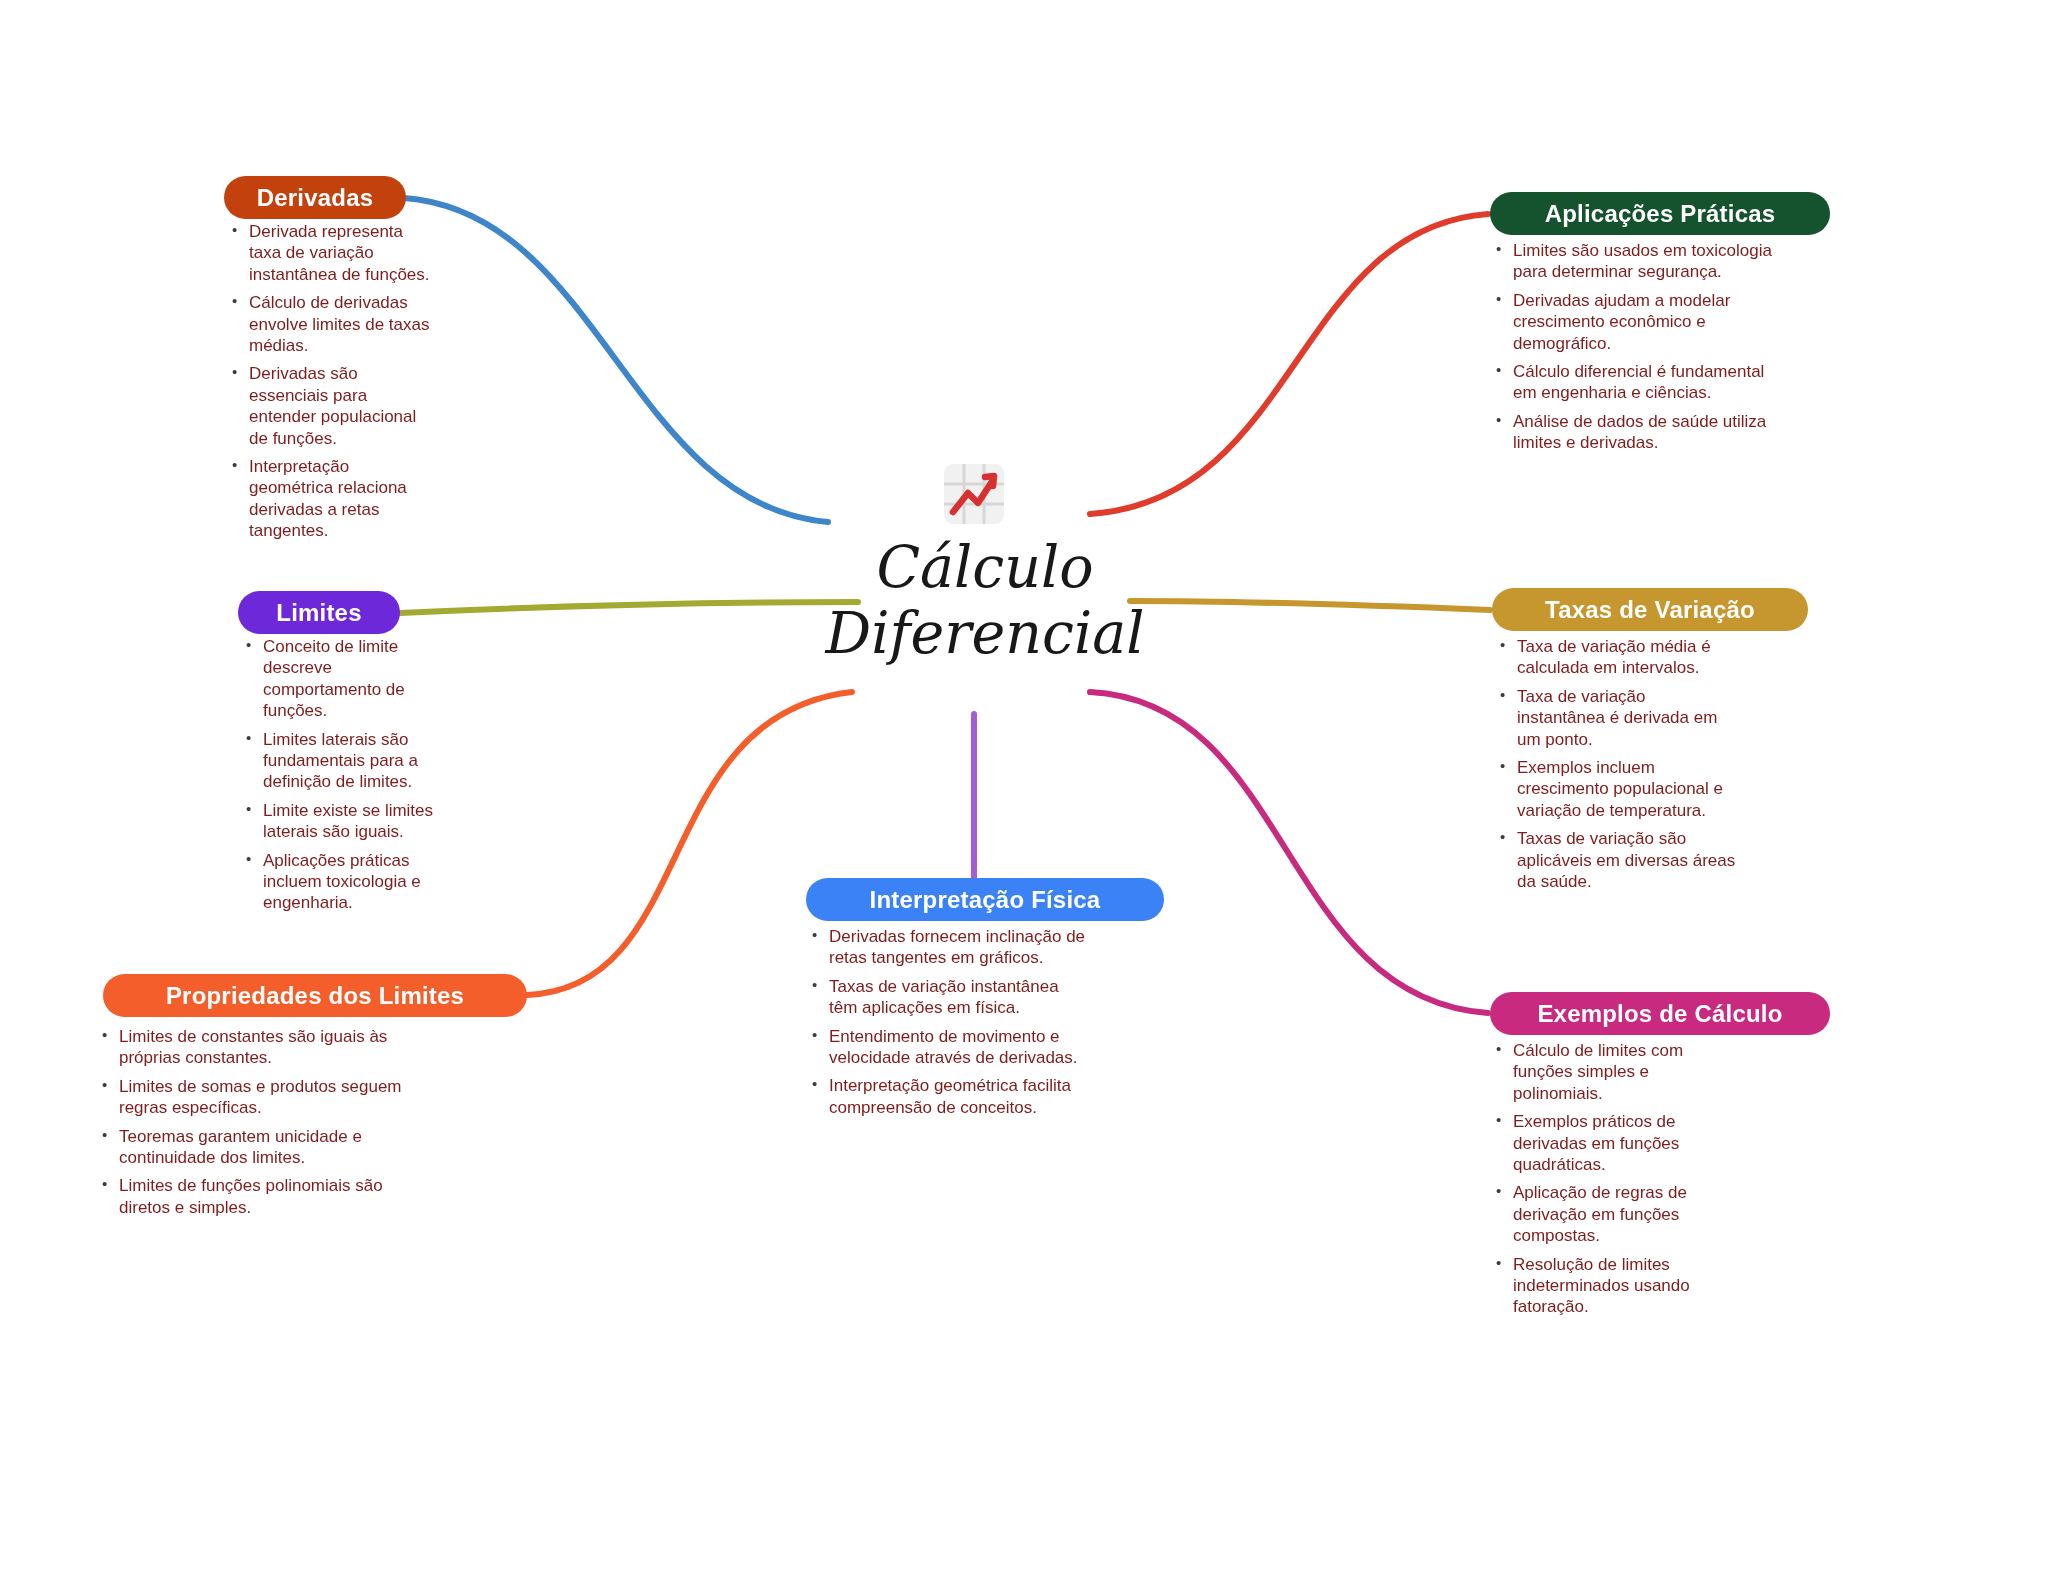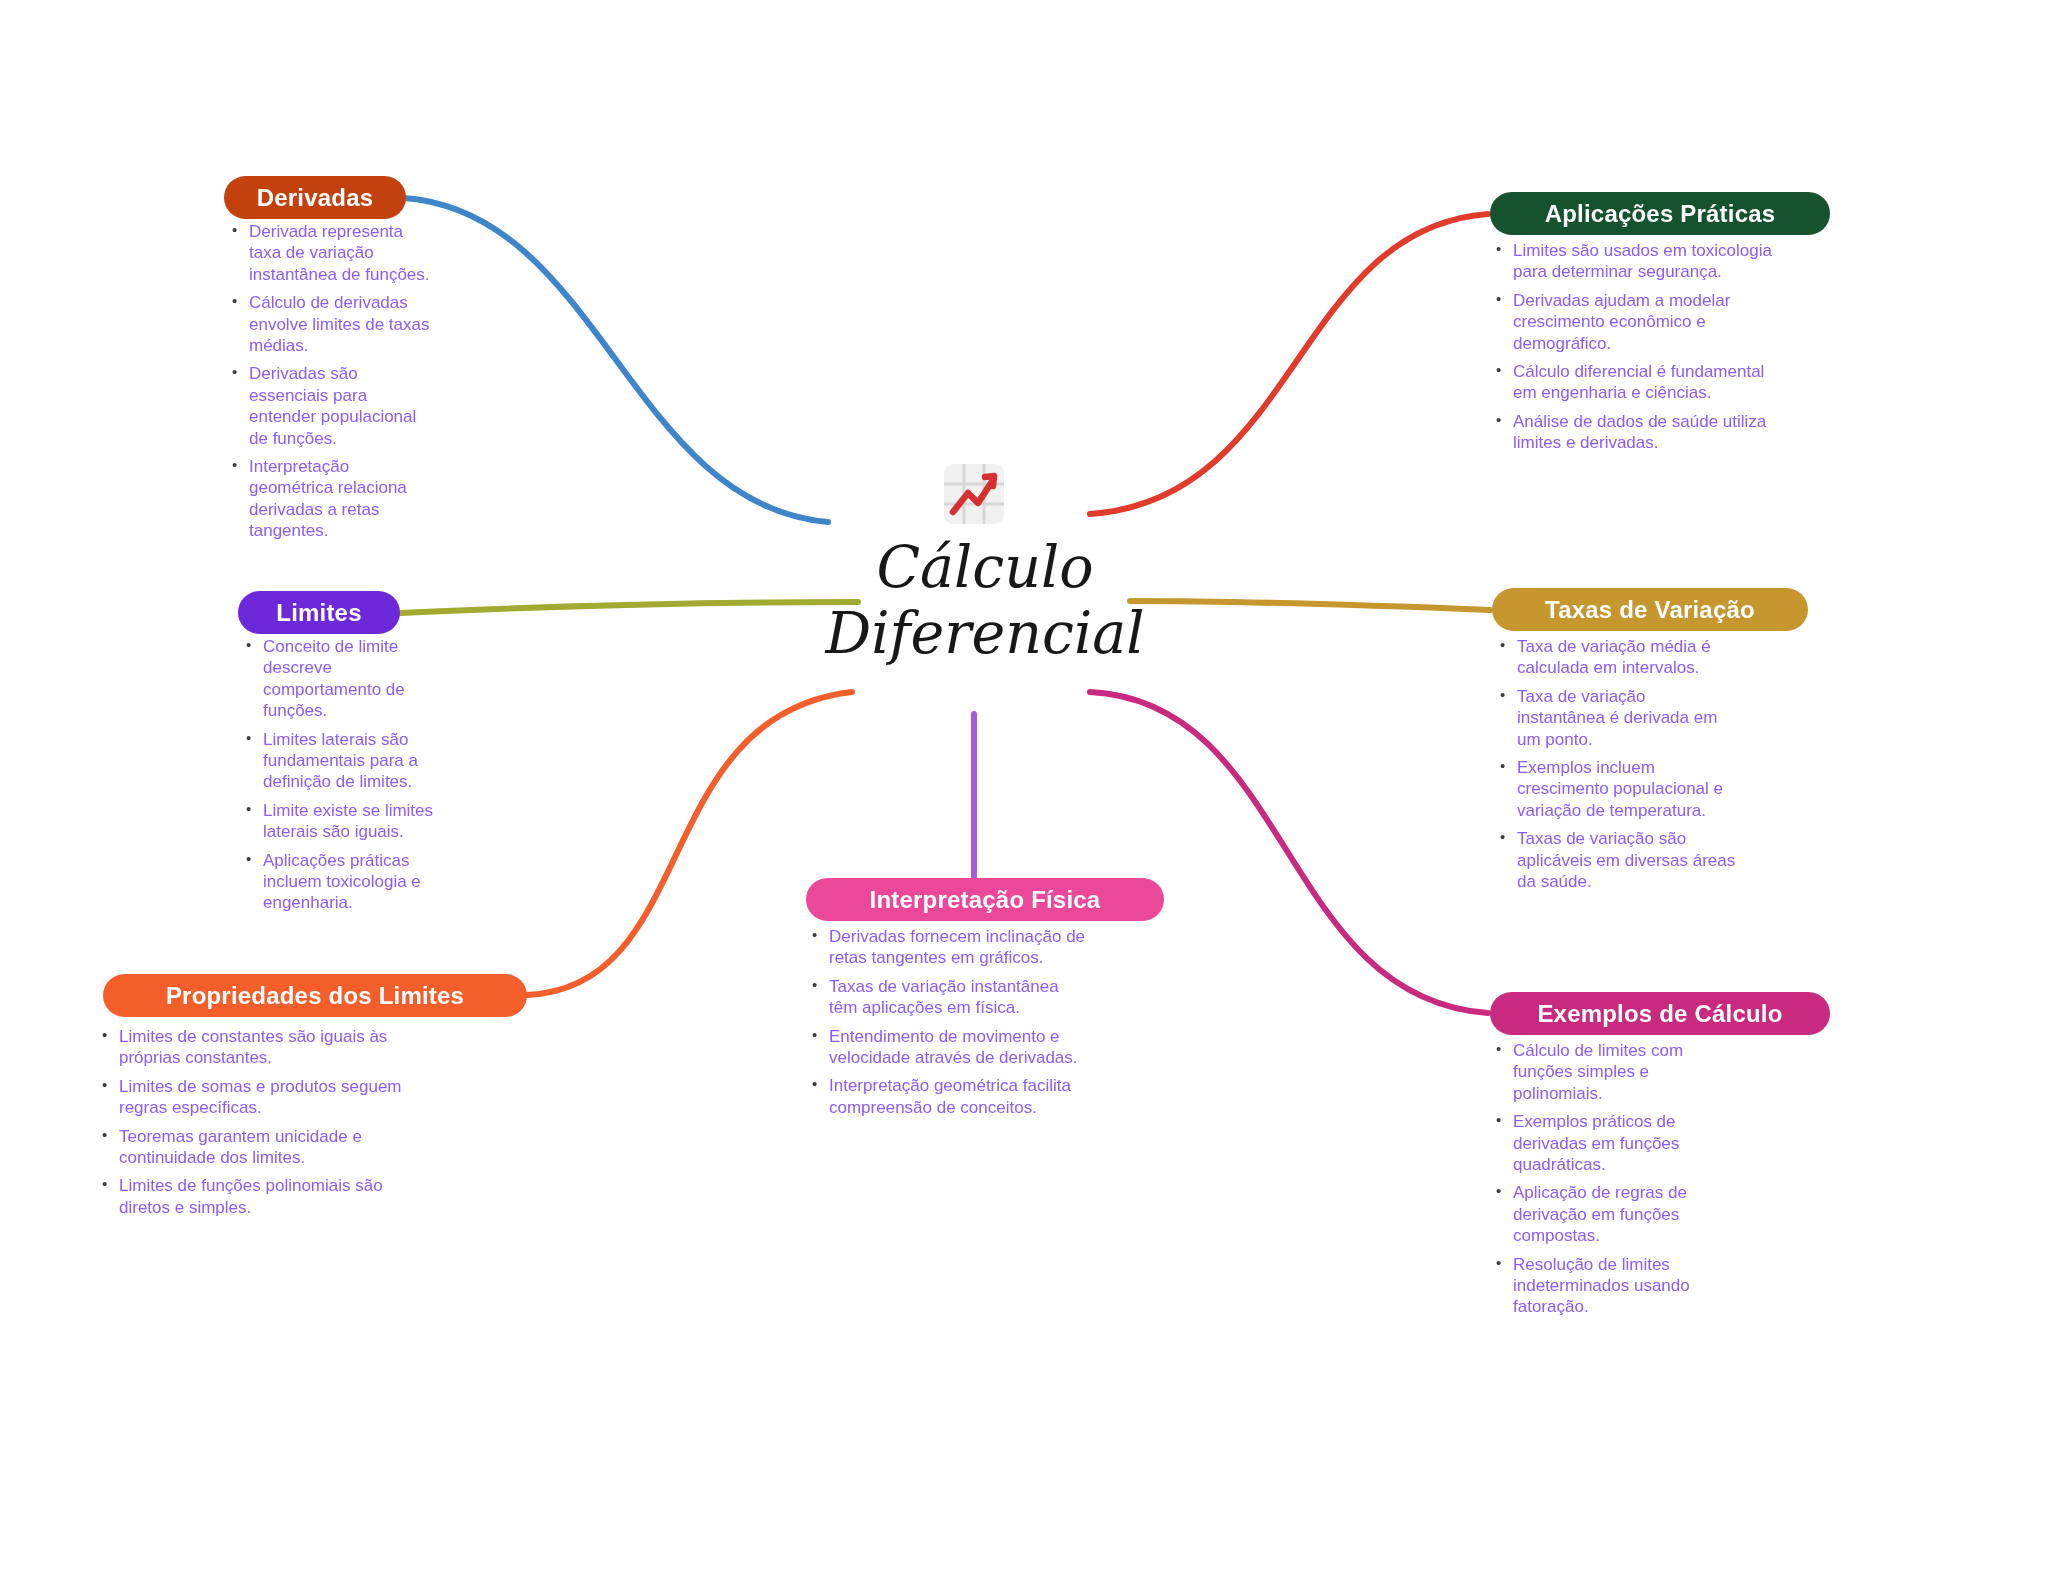--- a/index.html
+++ b/index.html
@@ -40,21 +40,21 @@
   .p-limites       { left: 238px;  top: 591px;  width: 162px; }
   .p-propriedades  { left: 103px;  top: 974px;  width: 424px; }
   .p-aplicacoes    { left: 1490px; top: 192px;  width: 340px; }
   .p-taxas         { left: 1492px; top: 588px;  width: 316px; }
   .p-exemplos      { left: 1490px; top: 992px;  width: 340px; }
   .p-interpretacao { left: 806px;  top: 878px;  width: 358px; }
 
   
   .blist {
     position: absolute;
-    color: #8b5cf6;
+    color: #7f1d1d;
     font-size: 17px; line-height: 1.26;
   }
   .l-derivadas     { left: 230px;  top: 221px;  width: 200px; }
   .l-limites       { left: 244px;  top: 636px;  width: 200px; }
   .l-propriedades  { left: 100px;  top: 1026px; width: 305px; }
   .l-aplicacoes    { left: 1494px; top: 240px;  width: 290px; }
   .l-taxas         { left: 1498px; top: 636px;  width: 238px; }
   .l-exemplos      { left: 1494px; top: 1040px; width: 248px; }
   .l-interpretacao { left: 810px;  top: 926px;  width: 278px; }
 
@@ -136,21 +136,21 @@
   </div>
 
   <div class="pill p-exemplos" style="background: rgb(200, 42, 127);">Exemplos de Cálculo</div>
   <div class="blist l-exemplos">
     <div class="bitem">Cálculo de limites com funções simples e polinomiais.</div>
     <div class="bitem">Exemplos práticos de derivadas em funções quadráticas.</div>
     <div class="bitem">Aplicação de regras de derivação em funções compostas.</div>
     <div class="bitem">Resolução de limites indeterminados usando fatoração.</div>
   </div>
 
-  <div class="pill p-interpretacao" style="background: #ec4899;">Interpretação Física</div>
+  <div class="pill p-interpretacao" style="background: #3b82f6;">Interpretação Física</div>
   <div class="blist l-interpretacao">
     <div class="bitem">Derivadas fornecem inclinação de retas tangentes em gráficos.</div>
     <div class="bitem">Taxas de variação instantânea têm aplicações em física.</div>
     <div class="bitem">Entendimento de movimento e velocidade através de derivadas.</div>
     <div class="bitem">Interpretação geométrica facilita compreensão de conceitos.</div>
   </div>
 
 </div>
 
 </body></html>

